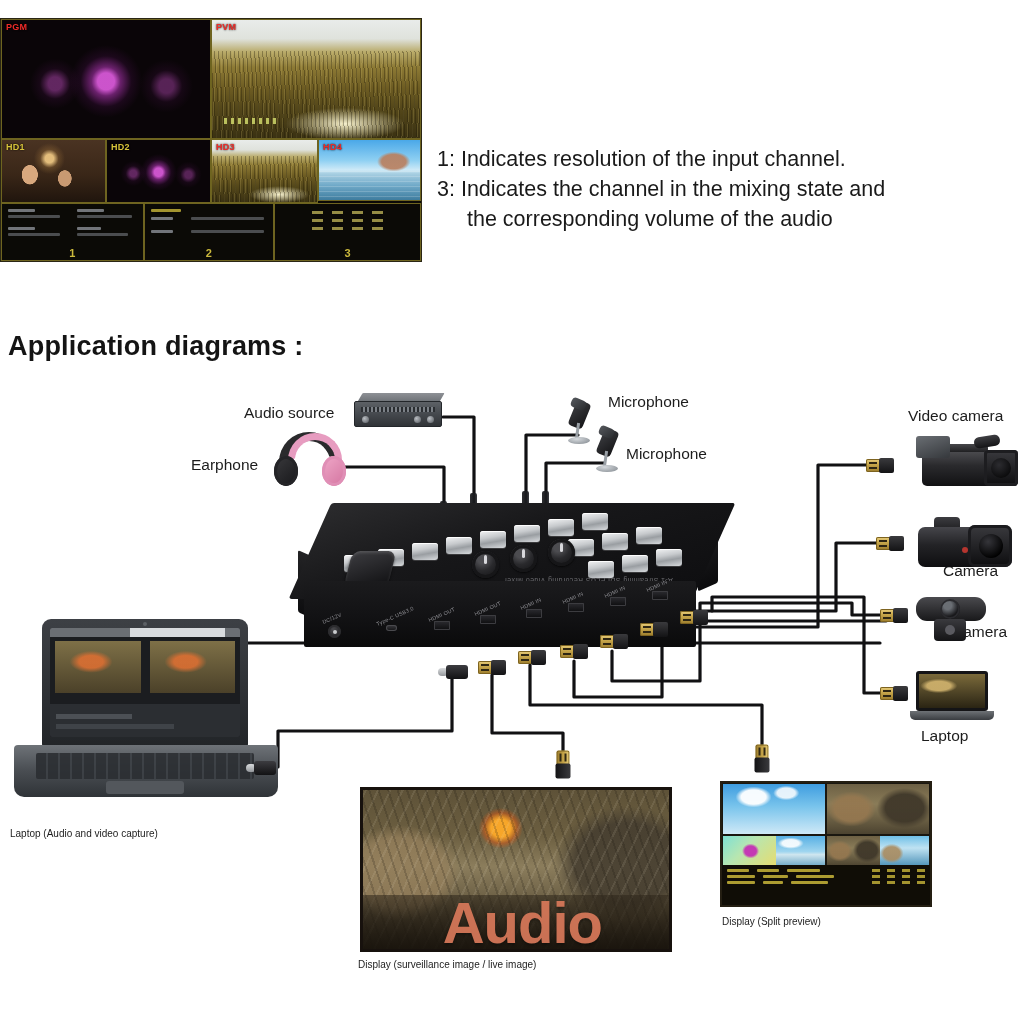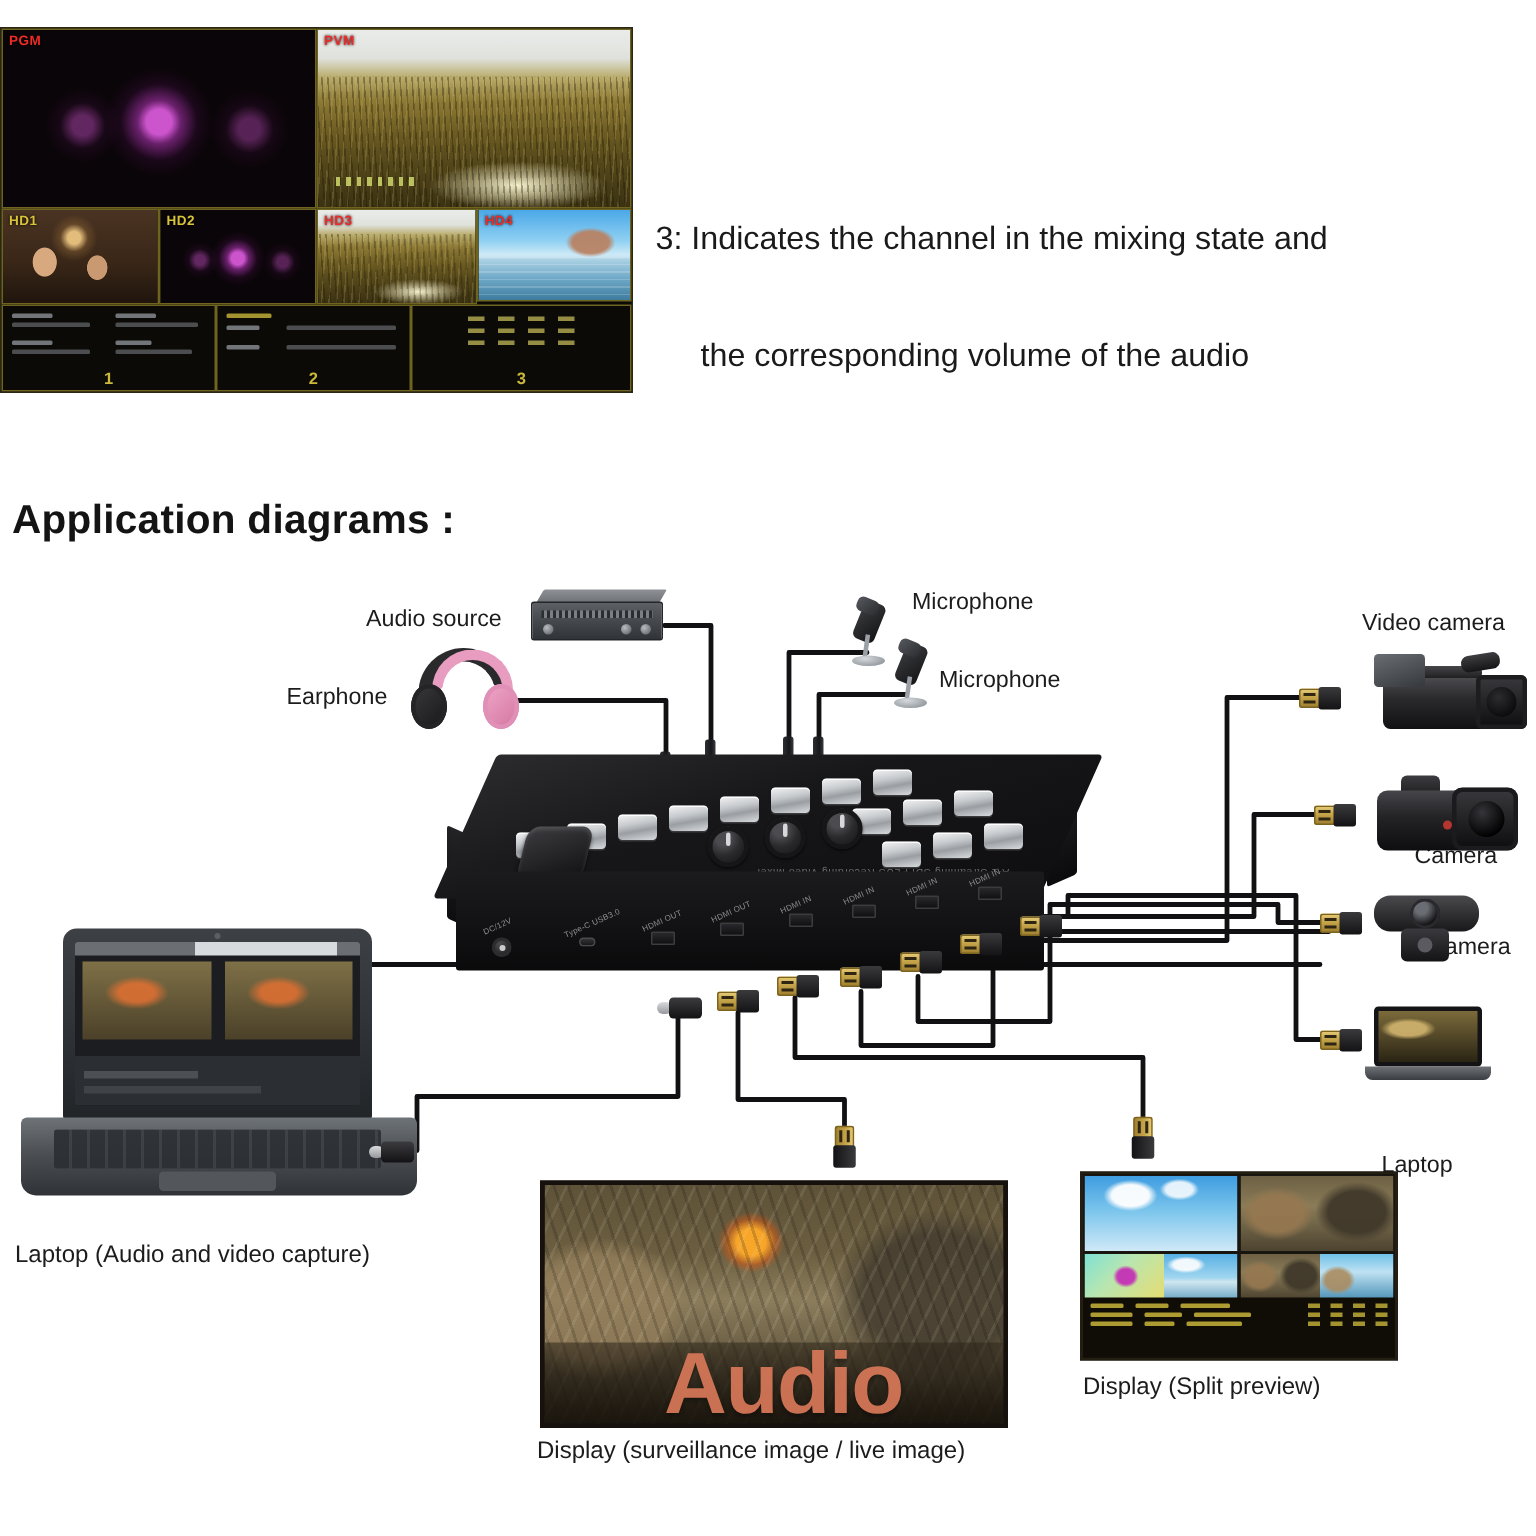--- a/index.html
+++ b/index.html
@@ -94,21 +94,21 @@
   .info-cols > div { flex:1; }
   .dotgrid { display:flex; gap:9px; justify-content:center; padding-top:2px; }
   .dotgrid span { display:block; width:11px; height:3px; background:#b9ae55; opacity:.8; }
 
   
   #legend {
     position:absolute; left:437px; top:144px; width:565px;
     font-size: 21.5px; line-height: 30px; color:#1a1a1a;
   }
   #legend .l-row { white-space: nowrap; }
-  #legend .l-cont { padding-left: 30px; margin-top: 48px; }
+  #legend .l-cont { padding-left: 30px; }
 
   
   #app-heading {
     position:absolute; left:8px; top:331px;
     font-size: 27px; font-weight: bold; color:#141414;
     letter-spacing:.2px;
   }
 
   
   #diagram { position:absolute; left:0; top:375px; width:1024px; height:649px; }
@@ -445,21 +445,21 @@
     background:
       radial-gradient(ellipse 30% 40% at 24% 58%, rgba(170,140,96,.9) 0 55%, rgba(0,0,0,0) 80%),
       linear-gradient(180deg,#6fc0e8 0%,#bfe2f2 40%,#4f93b8 100%);
   }
   .sp-info { position:absolute; left:0; right:0; bottom:0; height:40px; background:#100d06; padding:4px 5px; }
   .sp-info .row { display:flex; gap:8px; margin-bottom:3px; }
   .sp-info .yl { display:block; height:3px; background:#c9b63a; opacity:.85; border-radius:1px; }
   .sp-dots { display:flex; gap:7px; }
   .sp-dots i { display:block; width:8px; height:3px; background:#c9b63a; opacity:.8; }
 
-  .cap { position:absolute; font-size:16px; color:#1c1c1c; white-space:nowrap; }
+  .cap { position:absolute; font-size:10px; color:#1c1c1c; white-space:nowrap; }
 </style>
 </head>
 <body>
 
 <div id="page">
 
   <div id="multiview">
 
     <div class="mv-row" style="height:120px;">
       <div class="mv-cell" style="width:50%;height:120px;">
@@ -556,20 +556,21 @@
             <span></span>
             <span></span>
             <span></span>
           </div>
         <span class="info-num">3</span>
       </div>
     </div>
   </div>
 
   <div id="legend">
+    <div class="l-row">1: Indicates resolution of the input channel.</div>
     <div class="l-row">3: Indicates the channel in the mixing state and</div>
     <div class="l-row l-cont">the corresponding volume of the audio</div>
   </div>
 
   <div id="app-heading">Application diagrams :</div>
 
   <div id="diagram">
 
     <svg id="wires" viewBox="0 0 1024 649">
       <g fill="none" stroke="#111113" stroke-width="3.2" stroke-linecap="round" stroke-linejoin="round">
@@ -598,21 +599,21 @@
       </g>
     </svg>
 
     <div class="lbl" style="left:244px; top:29px;">Audio source</div>
     <div class="lbl" style="left:191px; top:81px;">Earphone</div>
     <div class="lbl" style="left:608px; top:18px;">Microphone</div>
     <div class="lbl" style="left:626px; top:70px;">Microphone</div>
     <div class="lbl" style="left:908px; top:32px;">Video camera</div>
     <div class="lbl" style="left:943px; top:187px;">Camera</div>
     <div class="lbl" style="left:952px; top:248px;">Camera</div>
-    <div class="lbl" style="left:921px; top:352px;margin-top:41px;">Laptop</div>
+    <div class="lbl" style="left:921px; top:352px;">Laptop</div>
 
     <div id="audio-src">
       <div class="rack-top"></div>
       <div class="rack-face">
         <div class="rack-vents"></div>
         <span class="rack-knob" style="left:7px;"></span>
         <span class="rack-knob" style="right:20px;"></span>
         <span class="rack-knob" style="right:7px;"></span>
       </div>
     </div>

